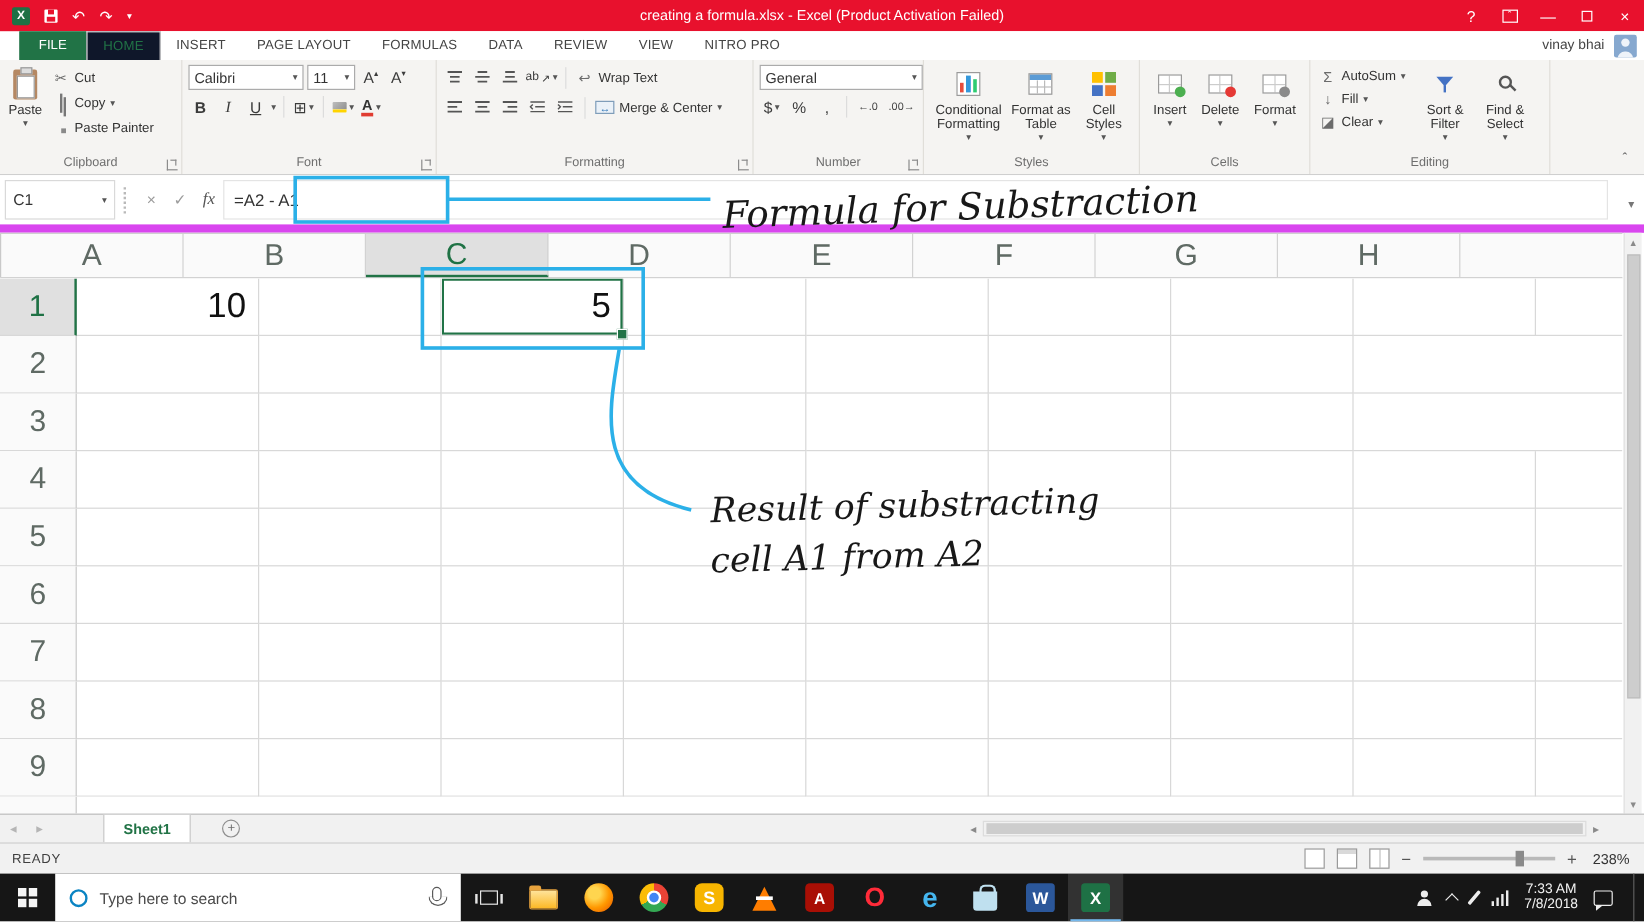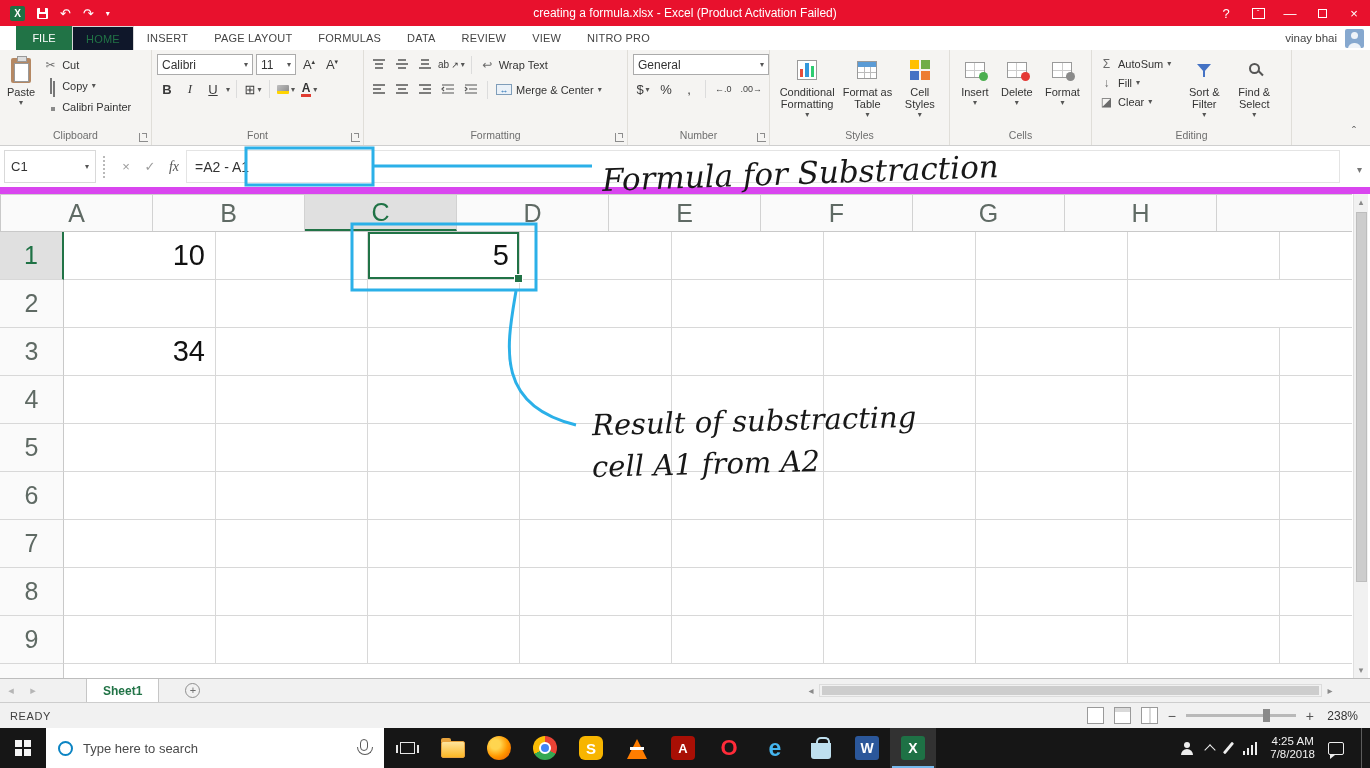--- a/index.html
+++ b/index.html
@@ -320,21 +320,21 @@
               <span class="gi">✂</span>
               <span>Cut</span>
             </div>
           <div class="sb">
               <span class="gi"><span class="icon-copy"></span></span>
               <span>Copy</span>
               <span class="dd">▾</span>
             </div>
           <div class="sb">
               <span class="gi"><span class="icon-brush"></span></span>
-              <span>Calibri Painter</span>
+              <span>Paste Painter</span>
             </div>
         </div>
       </div>
       <div class="glabel">Clipboard</div>
       <span class="dlaunch"></span>
     </div>
 
     <div class="rgroup g-font">
       <div class="gbody" style="flex-direction:column">
         <div class="frow">
@@ -628,21 +628,20 @@
         <div class="cell"></div>
         <div class="cell"></div>
         <div class="cell"></div>
         <div class="cell"></div>
         <div class="cell"></div>
         <div class="cell"></div>
         <div class="cell partial"></div>
       </div>
       <div class="grow">
         <div class="rowhead">3</div>
-        <div class="cell">34</div>
         <div class="cell"></div>
         <div class="cell"></div>
         <div class="cell"></div>
         <div class="cell"></div>
         <div class="cell"></div>
         <div class="cell"></div>
         <div class="cell"></div>
         <div class="cell partial"></div>
       </div>
       <div class="grow">
@@ -826,21 +825,21 @@
       <span class="t-user"></span>
       <span class="t-chev"></span>
       <span class="t-pen"></span>
       <span class="t-net">
         <span style="height:4px"></span>
           <span style="height:7px"></span>
           <span style="height:10px"></span>
           <span style="height:13px"></span>
       </span>
       <div class="clock">
-        <span>4:25 AM</span>
+        <span>7:33 AM</span>
         <span>7/8/2018</span>
       </div>
       <span class="t-action"></span>
       <span class="sdesk"></span>
     </div>
   </div>
 
   <svg id="annotationsvg" viewBox="0 0 1370 768">
     <rect x="246" y="148" width="127" height="37" fill="none" stroke="#2bb0e8" stroke-width="3"></rect>
     <path d="M373 166 L592 166" fill="none" stroke="#2bb0e8" stroke-width="3"></path>

